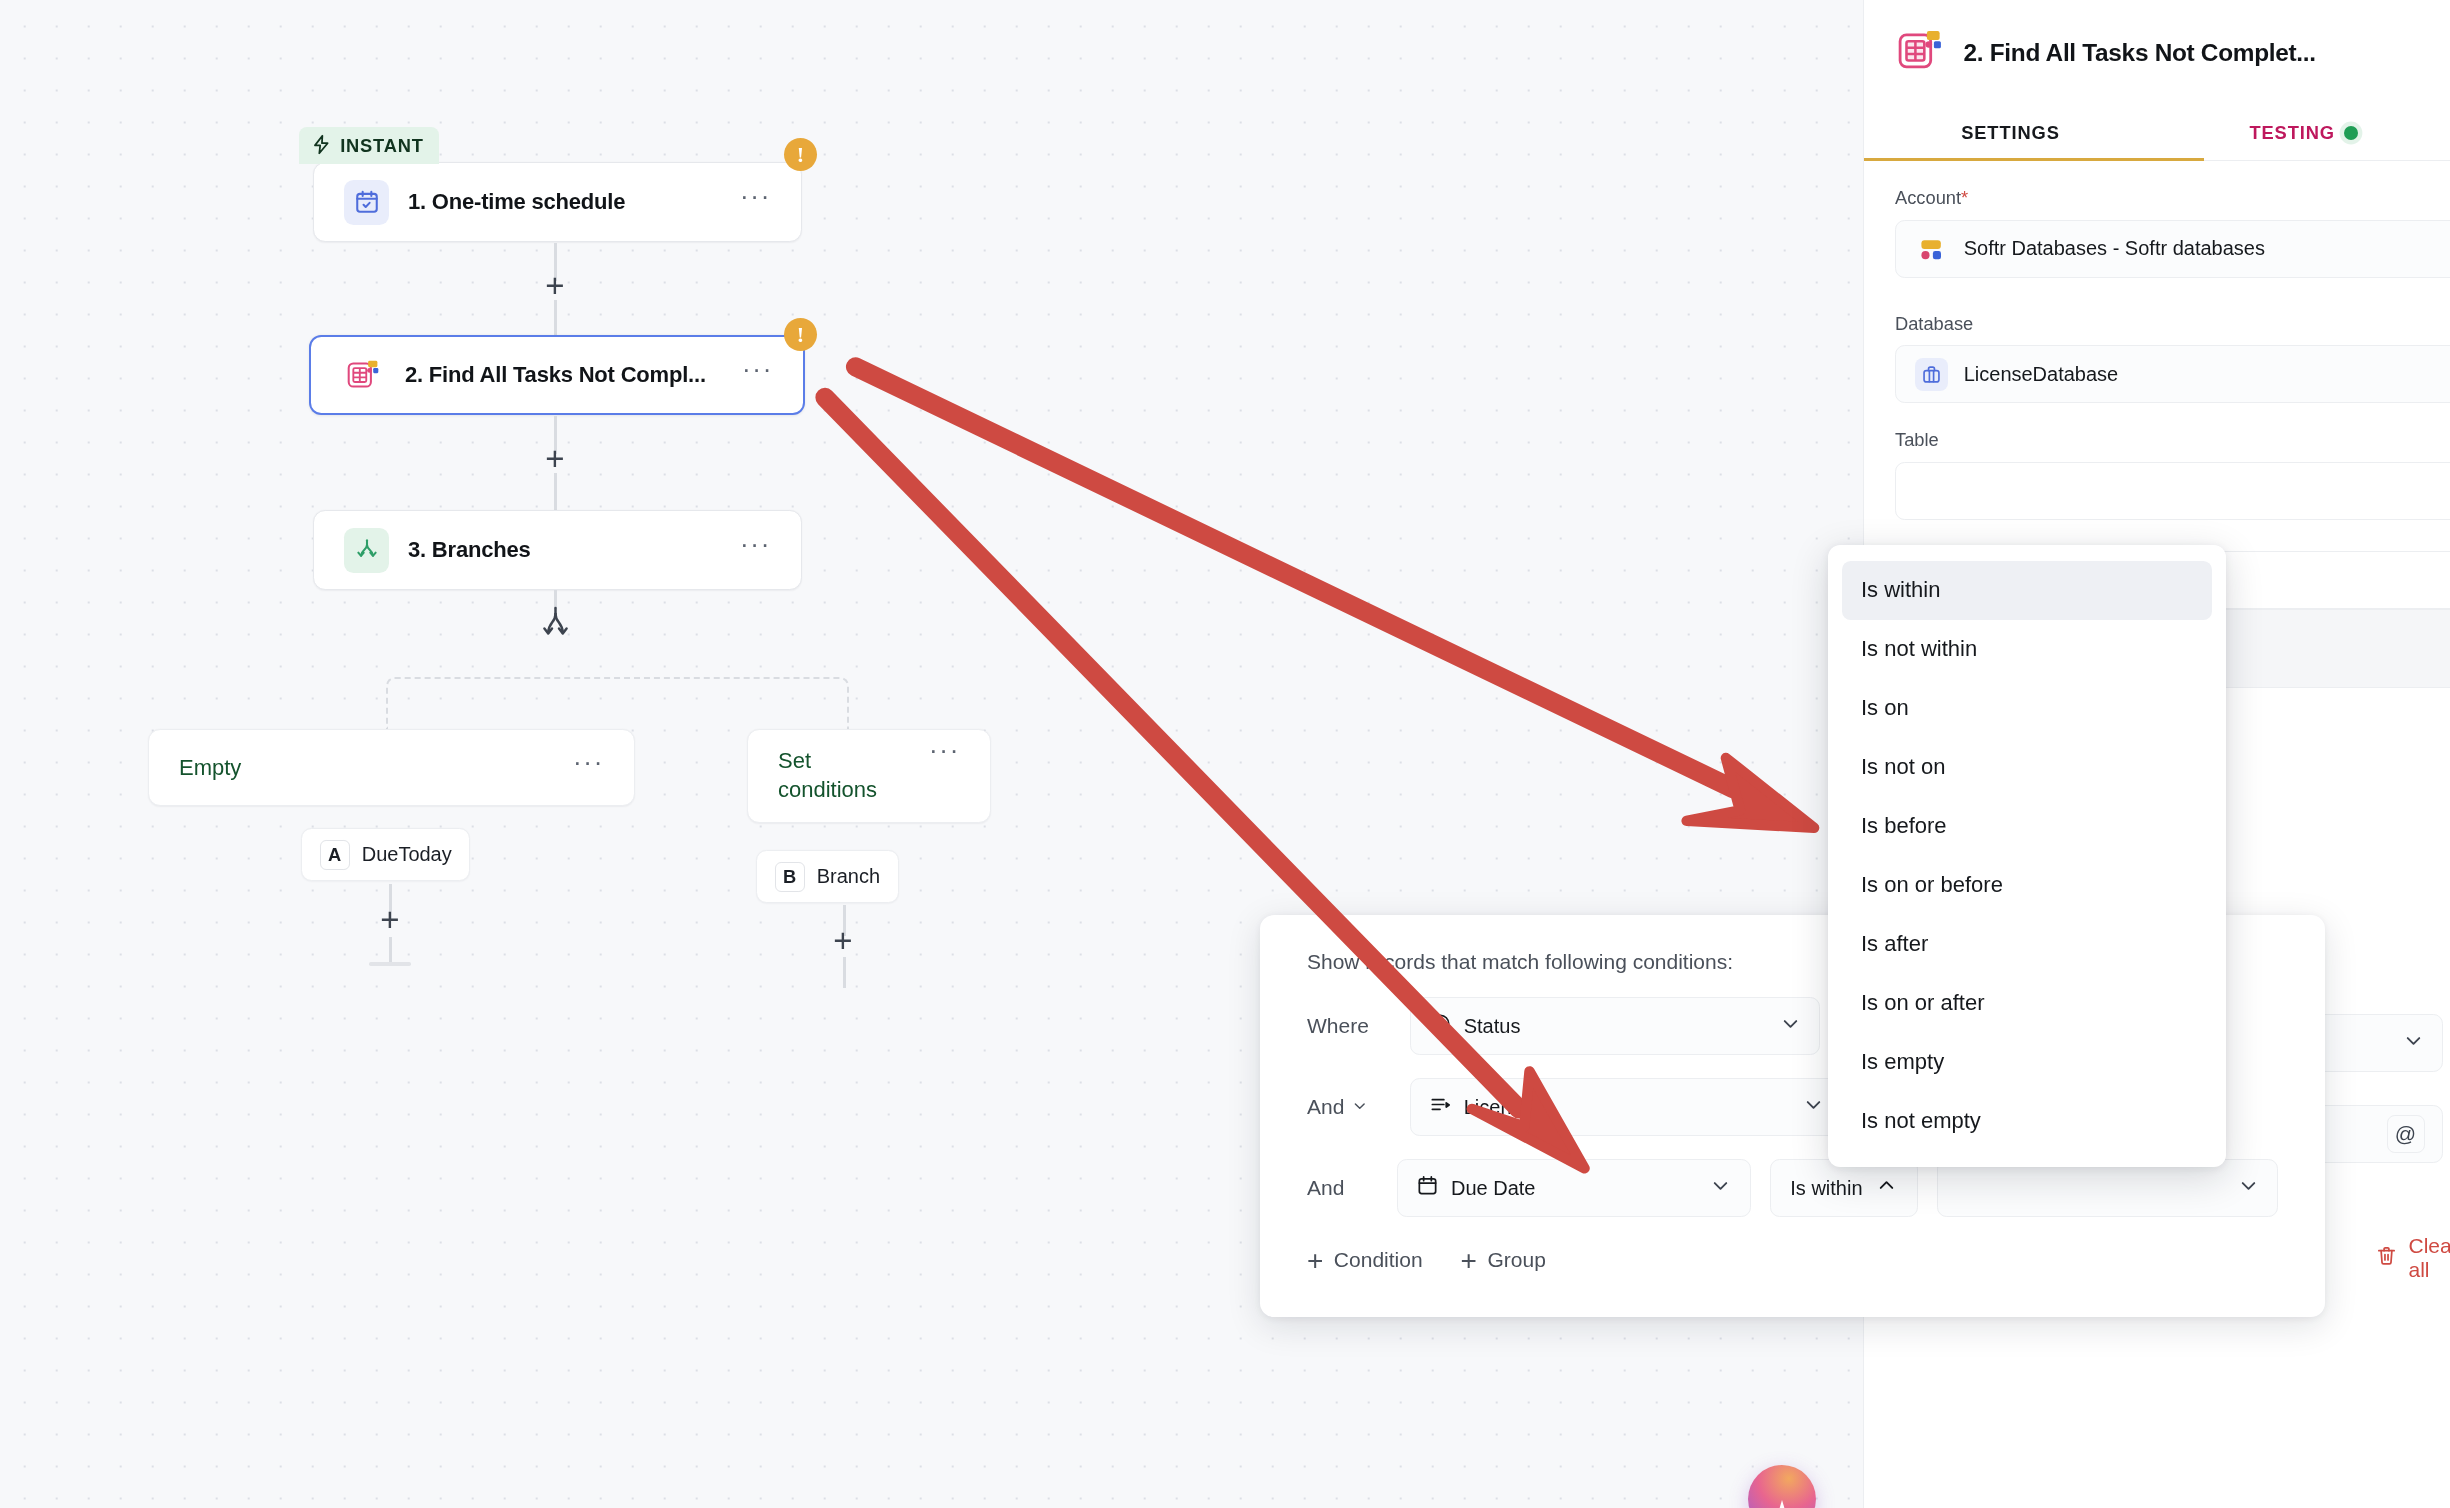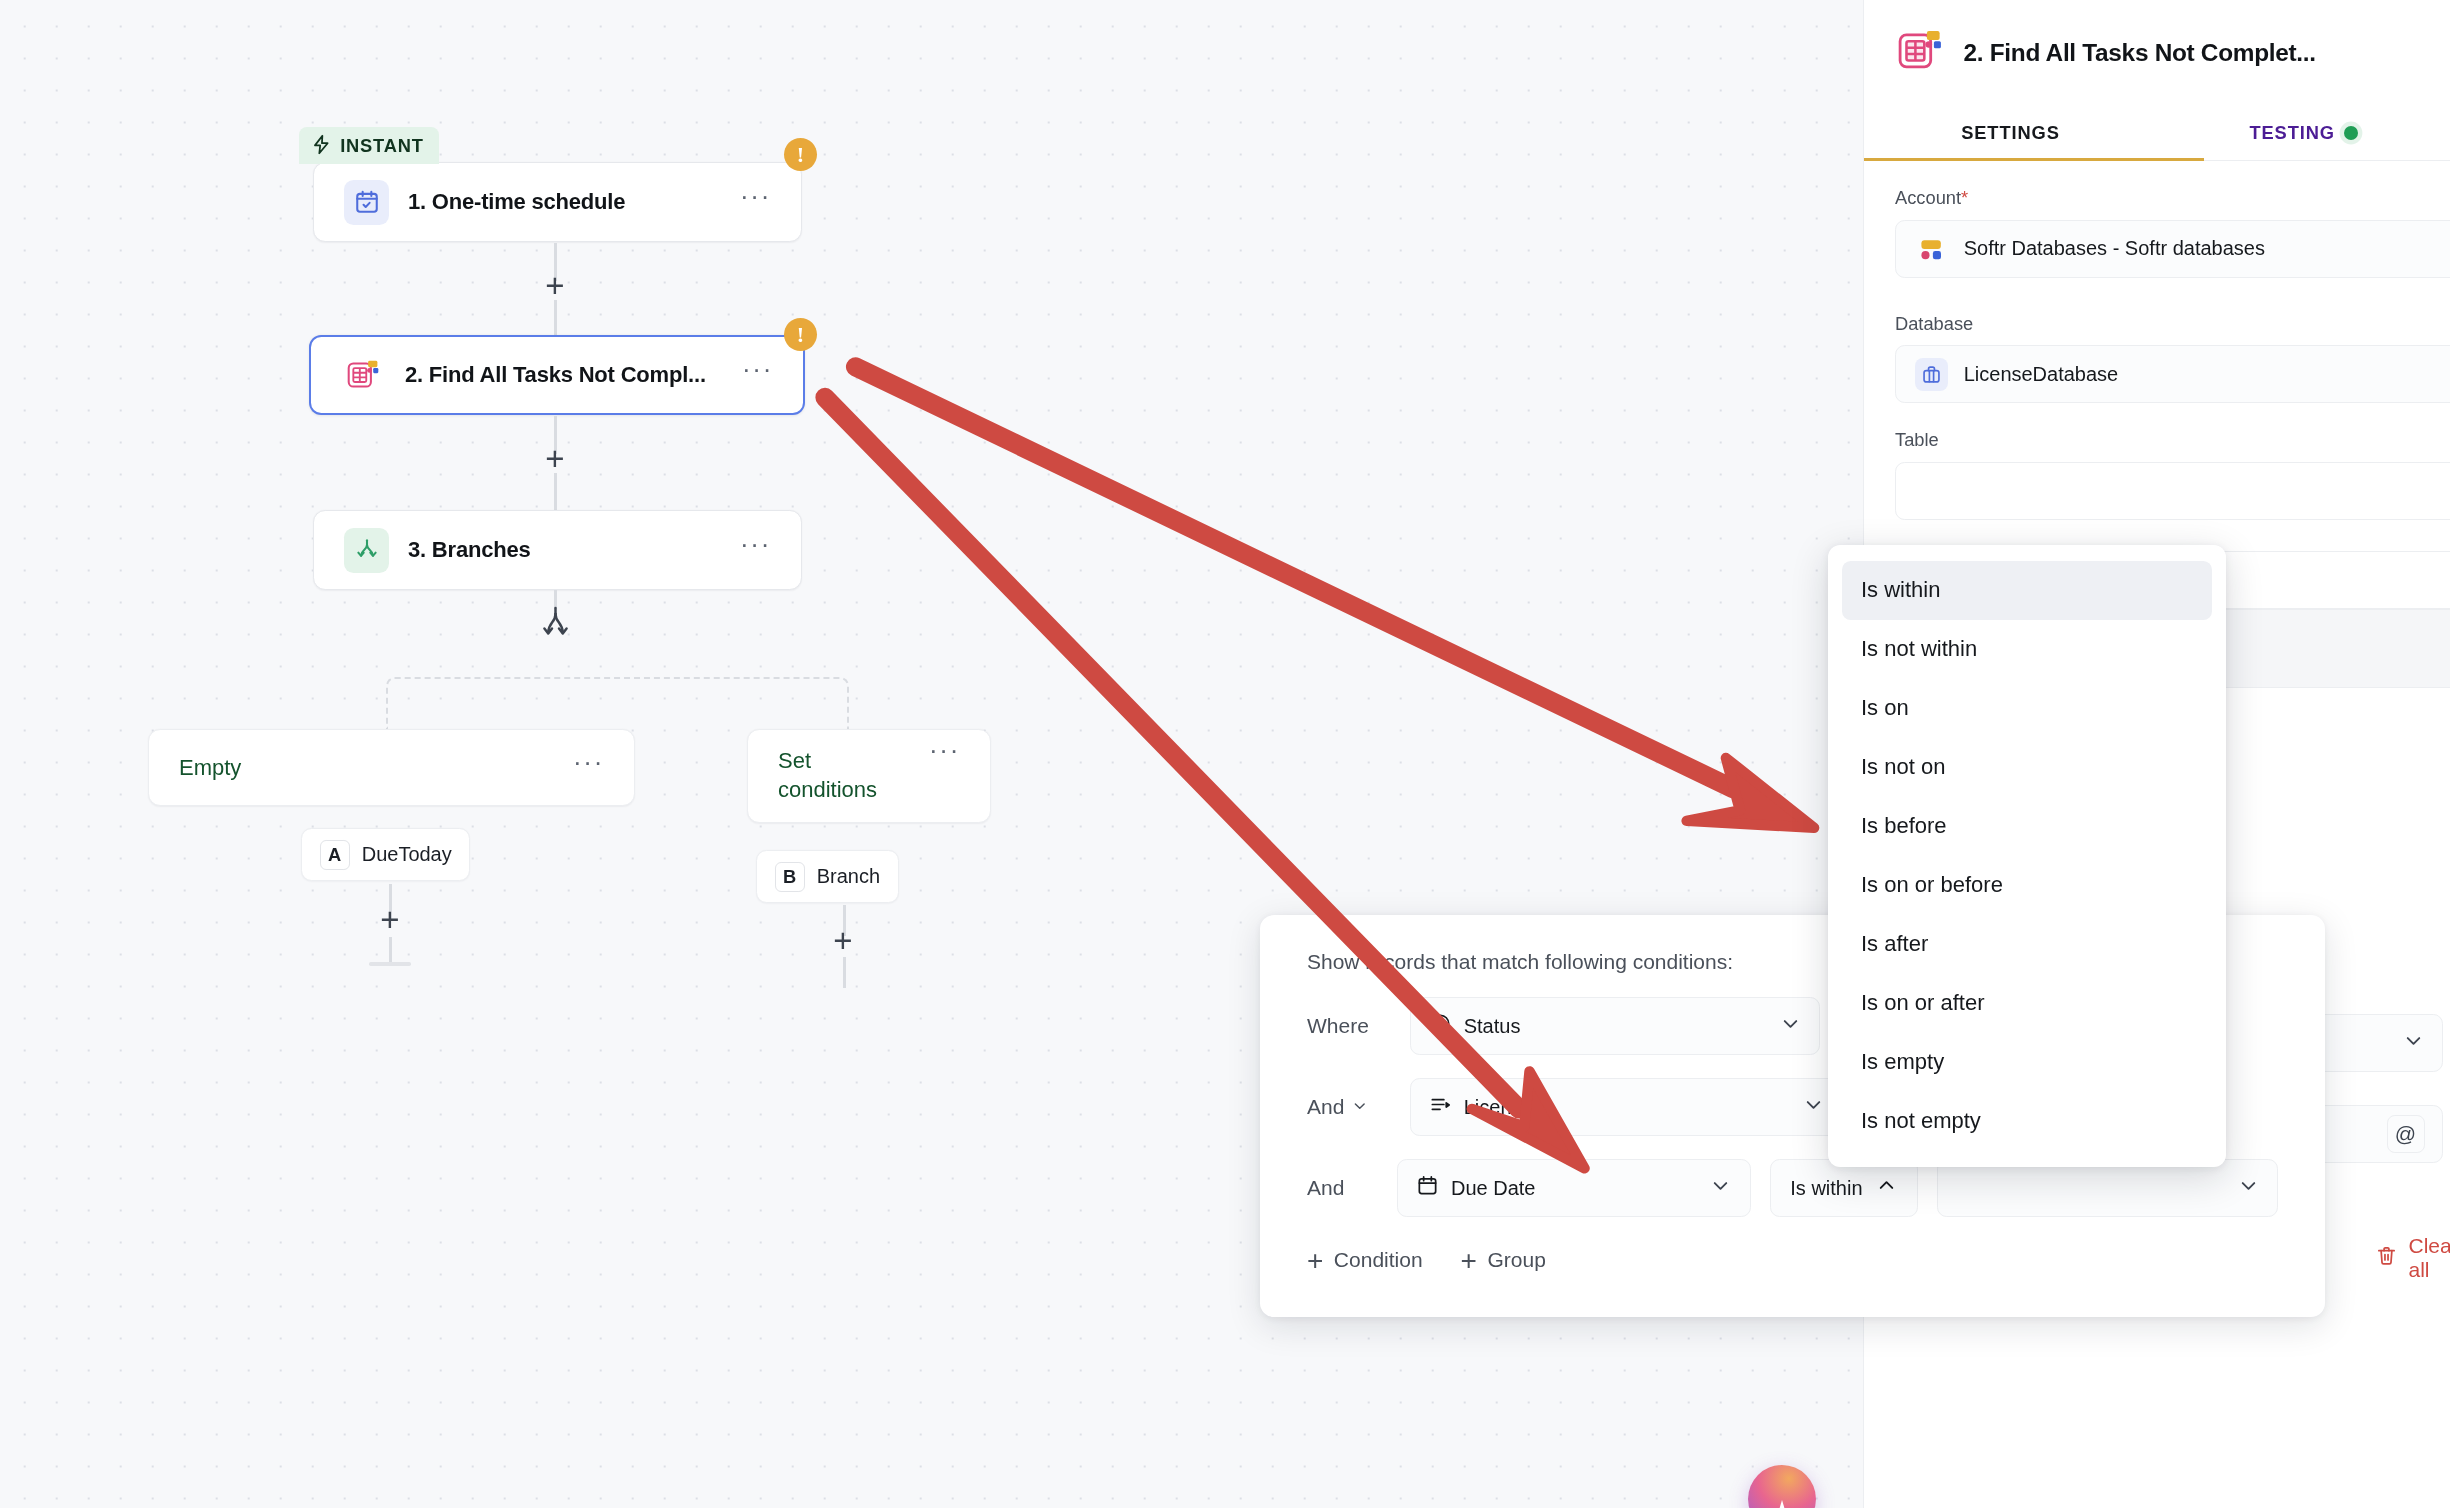--- a/index.html
+++ b/index.html
@@ -162,21 +162,21 @@
   }
   #panel-header .ptitle {
     font-size: 24.4px; font-weight: 700; color: #111418; letter-spacing:-0.3px;
     white-space: nowrap; overflow: hidden;
   }
   #tabs { display:flex; margin-top: 33px; position: relative;}
   #tabs .tab {
     flex: 1 1 0;
     text-align:center;
     font-size: 18.3px; font-weight: 600; letter-spacing: 0.9px;
-    color:#4c1d95;
+    color:#be185d;
     padding: 8.7px 0 17.5px;
     cursor:pointer;
     display:flex; align-items:center; justify-content:center; gap:8.7px;
   }
   #tabs .tab.active { color:#16191d; }
   #tabs .underline {
     position:absolute; bottom:0; height: 3.5px; background:#d8a93f;
   }
   #tabs .baseline { position:absolute; bottom:0; left:0; right:0; height:1.7px; background:#eceef1; }
   .greendot{ width:14px;height:14px;border-radius:50%;background:#1f9d55;

